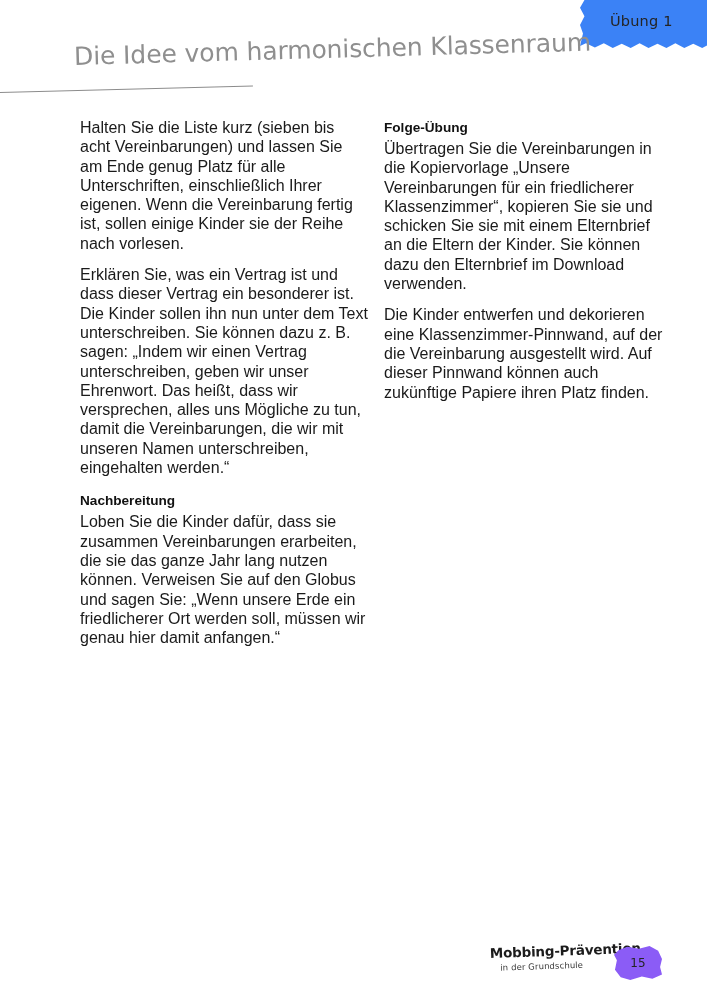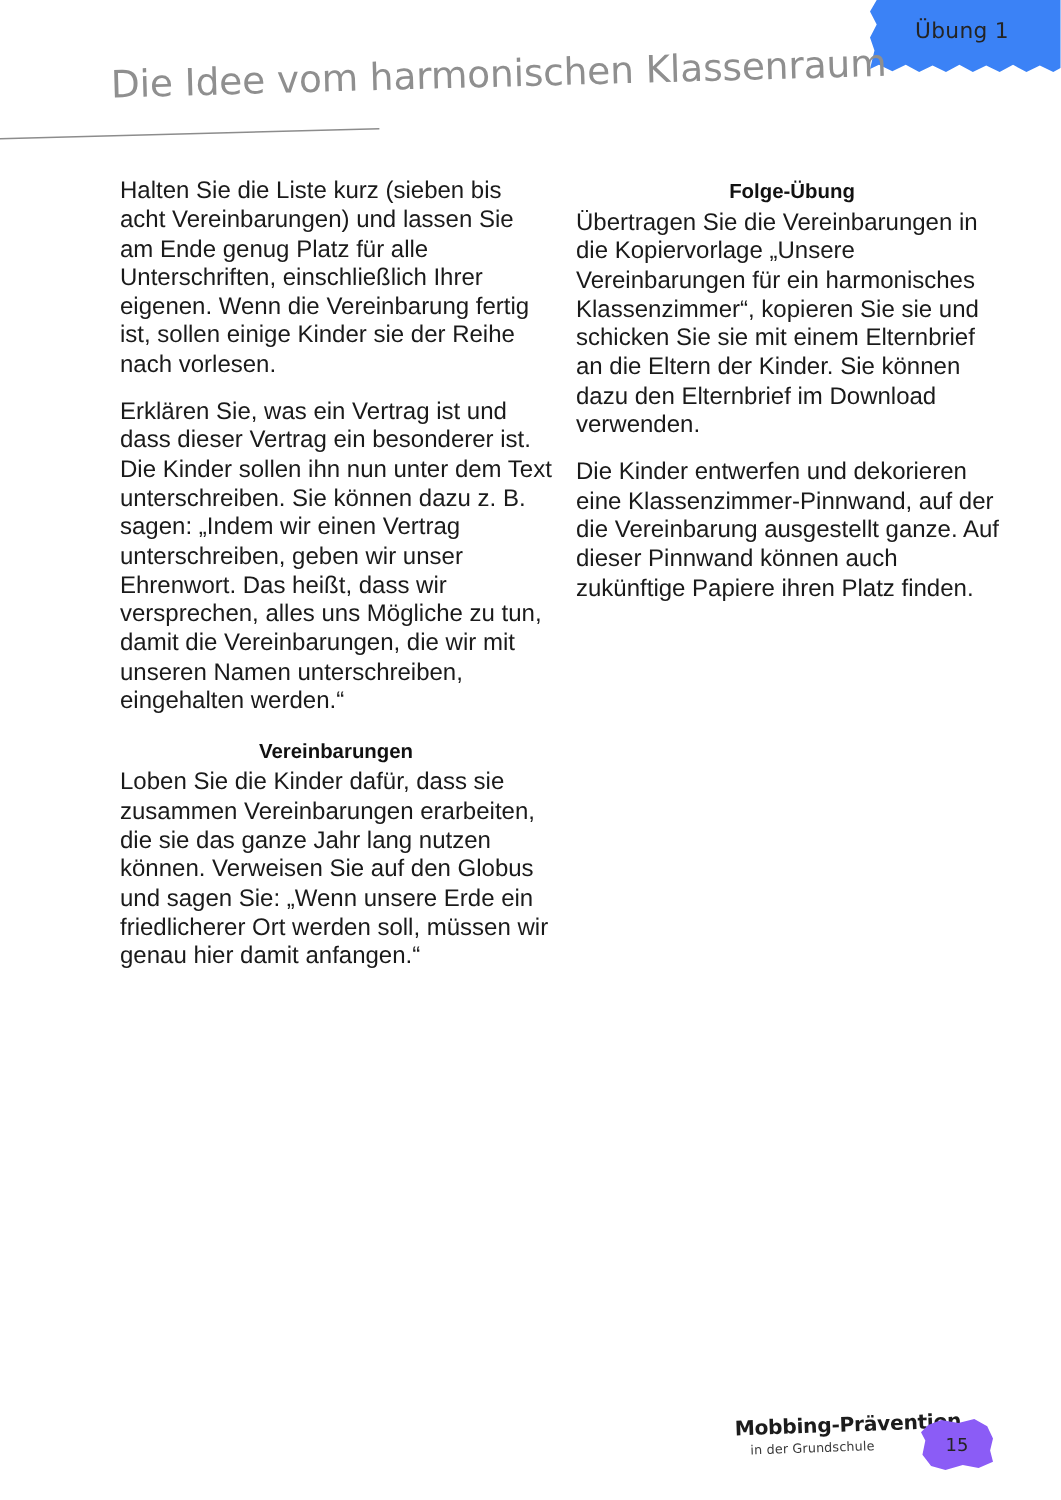--- a/index.html
+++ b/index.html
@@ -106,21 +106,20 @@
     margin-bottom: 12px;
   }
   .col p:last-child { margin-bottom: 0; }
   .col h2 {
     font-size: 13.6px;
     font-weight: bold;
     line-height: 19px;
     color: #111111;
     margin-top: 14px;
     margin-bottom: 2px;
-    text-align: center;
   }
   .col h2.first { margin-top: 0; }
   .bold-quote { font-weight: normal; }
 
   
   .footer {
     position: absolute;
     left: 0;
     top: 935px;
     width: 707px;
@@ -187,28 +186,28 @@
 <div class="title-wrap">
   <div class="page-title">Die Idee vom harmonischen Klassenraum</div>
   <div class="title-rule"></div>
 </div>
 
 <div class="columns">
 
   <div class="col">
     <p>Halten Sie die Liste kurz (sieben bis acht Vereinbarungen) und lassen Sie am Ende genug Platz für alle Unterschriften, einschließlich Ihrer eigenen. Wenn die Vereinbarung fertig ist, sollen einige Kinder sie der Reihe nach vorlesen.</p>
     <p><span>Erklären Sie, was ein Vertrag ist und dass dieser Vertrag ein besonderer ist. Die Kinder sollen ihn nun unter dem Text unterschreiben. Sie können dazu z. B. sagen: </span><span class="bold-quote">„Indem wir einen Vertrag unterschreiben, geben wir unser Ehrenwort. Das heißt, dass wir versprechen, alles uns Mögliche zu tun, damit die Vereinbarungen, die wir mit unseren Namen unterschreiben, eingehalten werden.“</span></p>
-    <h2>Vereinbarungen</h2>
+    <h2>Nachbereitung</h2>
     <p><span>Loben Sie die Kinder dafür, dass sie zusammen Vereinbarungen erarbeiten, die sie das ganze Jahr lang nutzen können. Verweisen Sie auf den Globus und sagen Sie: </span><span class="bold-quote">„Wenn unsere Erde ein friedlicherer Ort werden soll, müssen wir genau hier damit anfangen.“</span></p>
   </div>
 
   <div class="col">
     <h2 class="first">Folge-Übung</h2>
-    <p>Übertragen Sie die Vereinbarungen in die Kopiervorlage „Unsere Vereinbarungen für ein harmonisches Klassenzimmer“, kopieren Sie sie und schicken Sie sie mit einem Elternbrief an die Eltern der Kinder. Sie können dazu den Elternbrief im Download verwenden.</p>
-    <p>Die Kinder entwerfen und dekorieren eine Klassenzimmer-Pinnwand, auf der die Vereinbarung ausgestellt ganze. Auf dieser Pinnwand können auch zukünftige Papiere ihren Platz finden.</p>
+    <p>Übertragen Sie die Vereinbarungen in die Kopiervorlage „Unsere Vereinbarungen für ein friedlicherer Klassenzimmer“, kopieren Sie sie und schicken Sie sie mit einem Elternbrief an die Eltern der Kinder. Sie können dazu den Elternbrief im Download verwenden.</p>
+    <p>Die Kinder entwerfen und dekorieren eine Klassenzimmer-Pinnwand, auf der die Vereinbarung ausgestellt wird. Auf dieser Pinnwand können auch zukünftige Papiere ihren Platz finden.</p>
   </div>
 
 </div>
 
 <div class="footer">
   <div class="brand">
     <div class="brand-main">Mobbing-Prävention</div>
     <div class="brand-sub">in der Grundschule</div>
   </div>
   <div class="page-blob">

